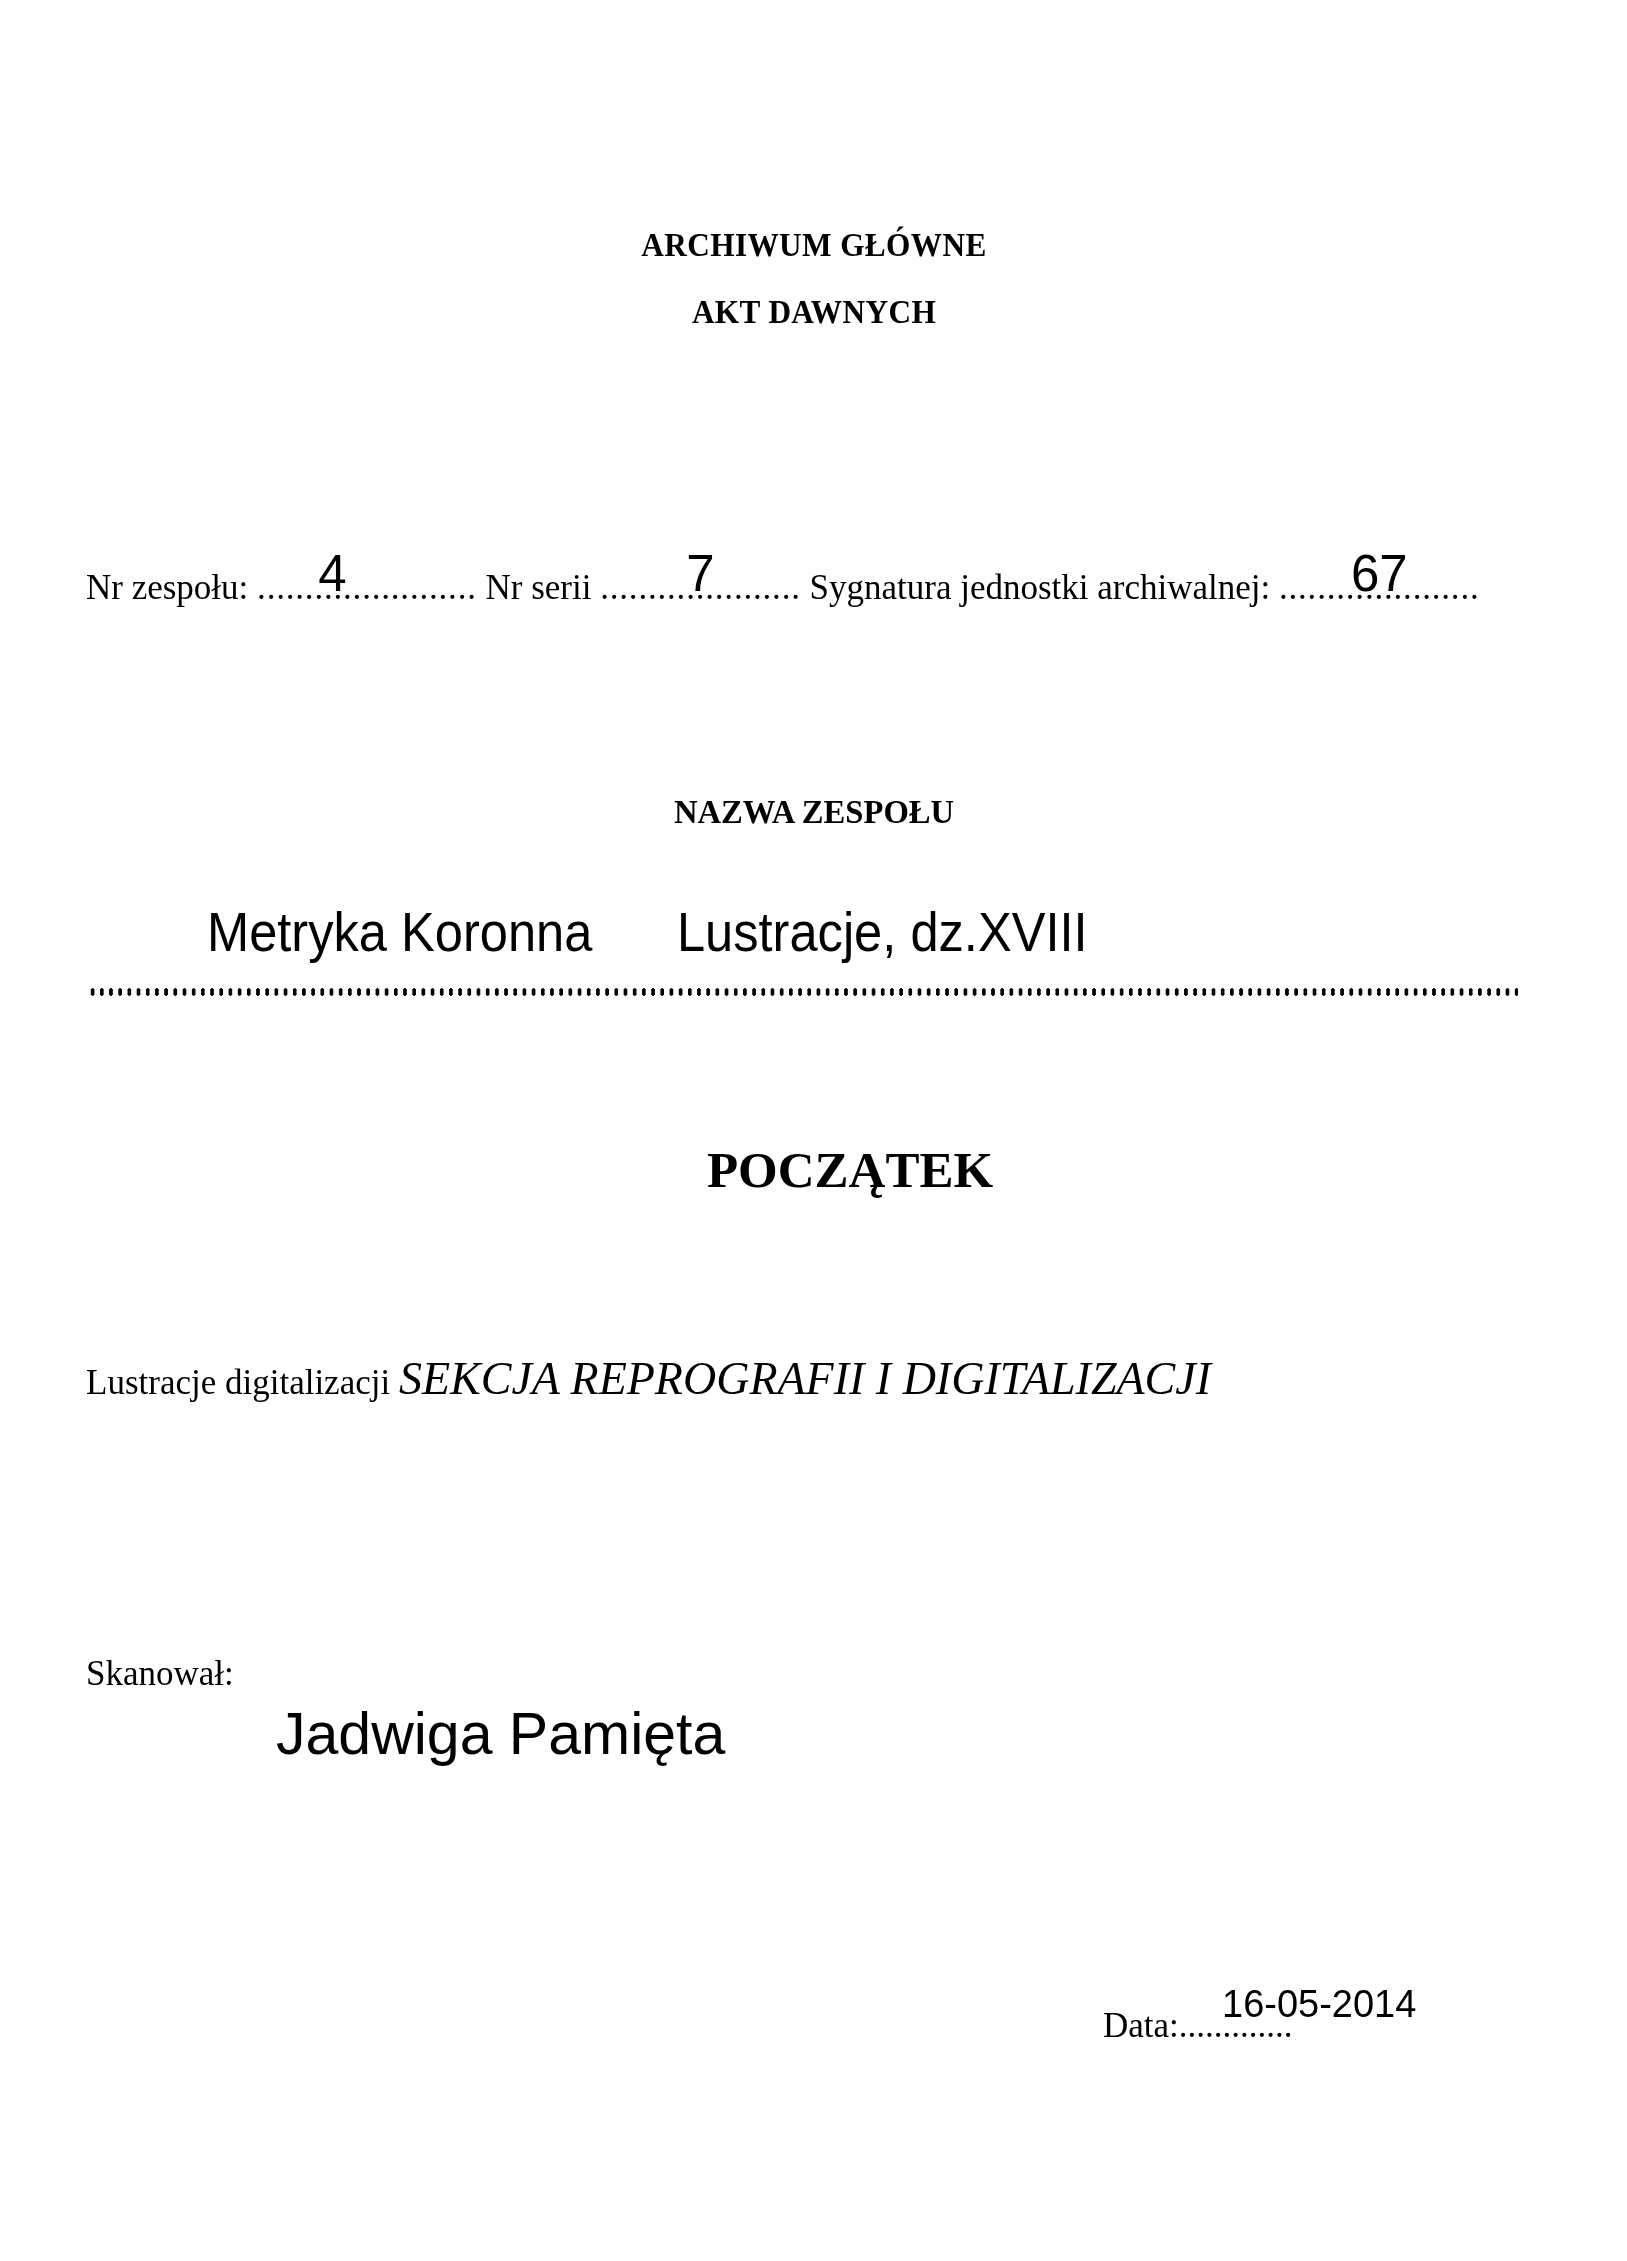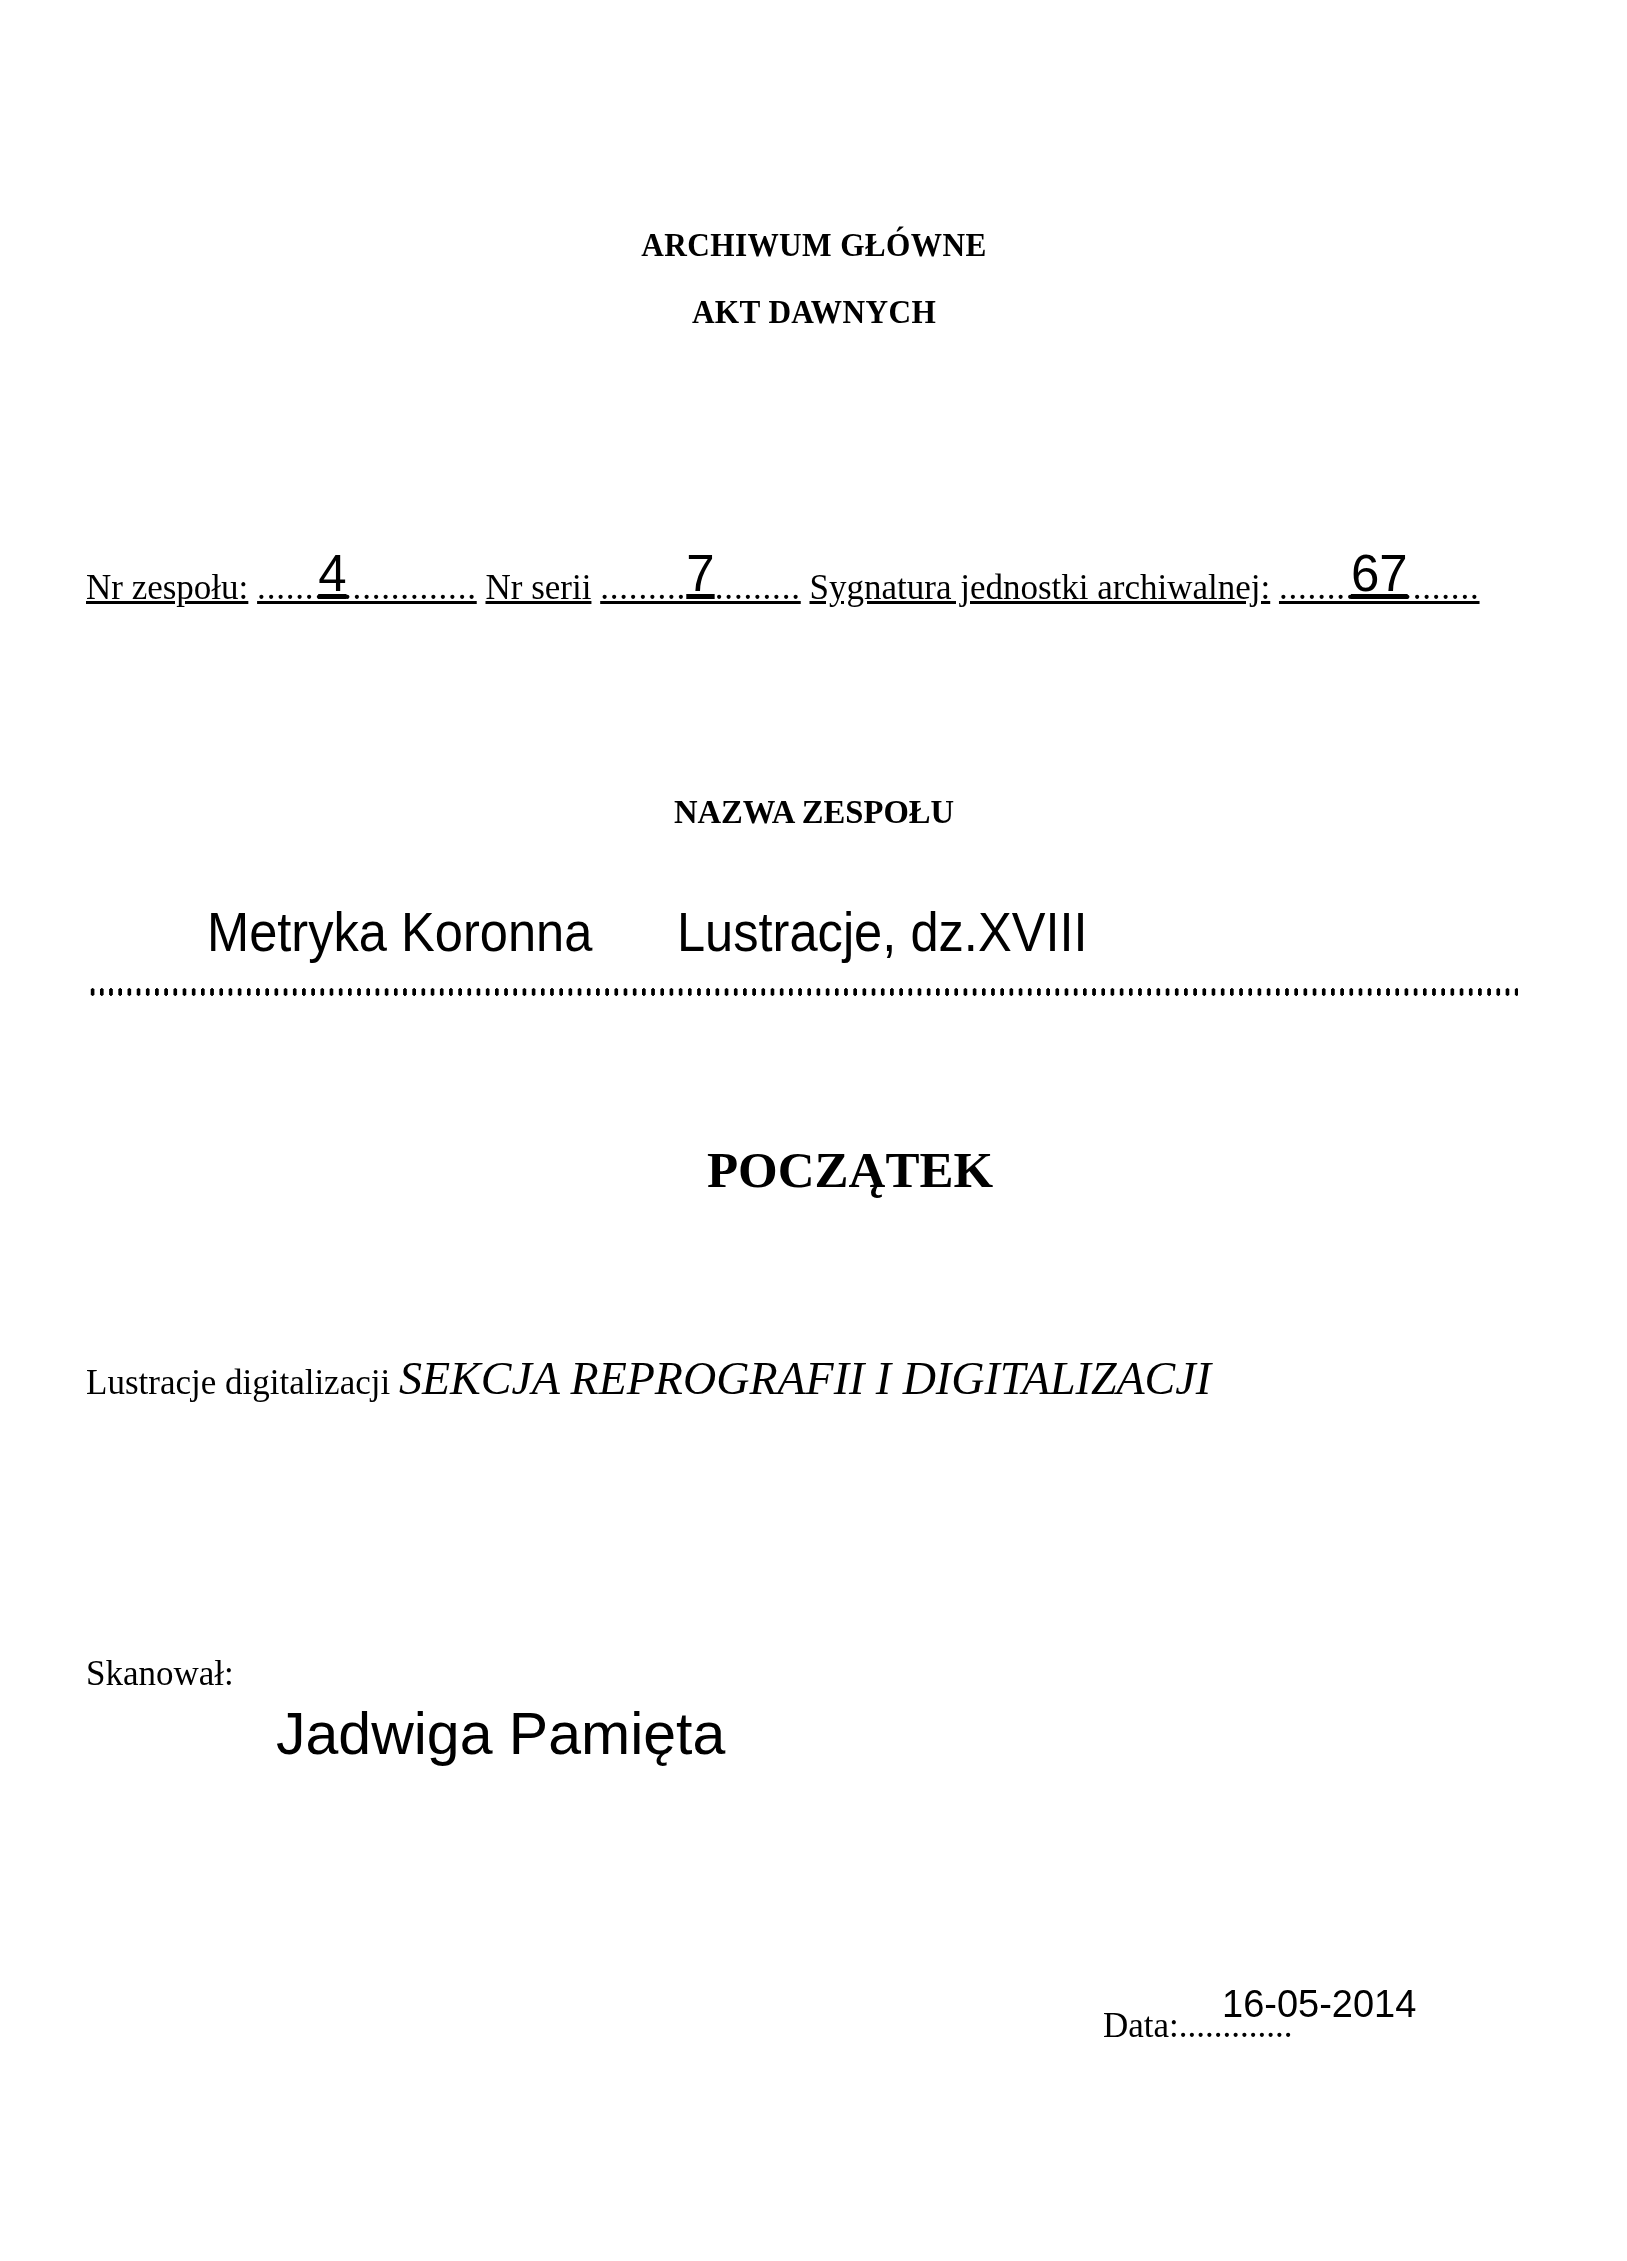--- a/index.html
+++ b/index.html
@@ -6,21 +6,21 @@
   body { width:1628px; height:2261px; position:relative; overflow:hidden; color:#000; }
   .serif { font-family: "Liberation Serif", "DejaVu Serif", serif; }
   .sans { font-family: "Liberation Sans", "DejaVu Sans", sans-serif; }
   .abs { position:absolute; white-space:nowrap; }
 
   .hdr { left:0; width:1628px; text-align:center; font-weight:bold; font-size:34px; letter-spacing:0.4px; transform:scaleX(0.92); }
   #hdr1 { top:226px; }
   #hdr2 { top:293px; }
 
   .row { top:568px; left:86px; font-size:35px; }
-  .row span { display:inline-block;text-decoration:underline; }
+  .row span { display:inline-block; }
   .fill { position:relative; display:inline-block; }
   .fill .dots { letter-spacing:0.8px; }
   .fill .val { position:absolute; left:0; right:0; top:-24.5px; text-align:center; font-family:"Liberation Sans","DejaVu Sans",sans-serif; font-size:51px; }
   #val-zespol { left:-69px; }
 
   #nazwa-label { top:793px; left:0; width:1628px; text-align:center; font-weight:bold; font-size:34px; transform:scaleX(0.96); }
   #nazwa-value { top:900px; left:207px; font-size:55px; transform:scaleX(0.92); transform-origin:left; }
   #nazwa-value .gap { display:inline-block; width:92px; }
   #dotline { top:988px; left:88px; width:1430px; height:7.7px;
     background-image: radial-gradient(ellipse 2.3px 3.8px at center, #000 90%, transparent 100%);

